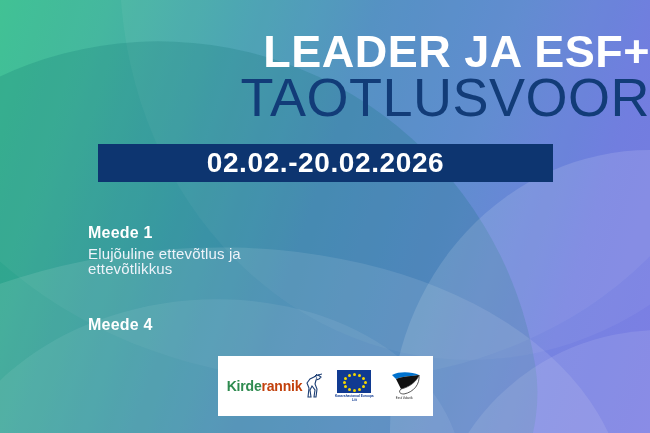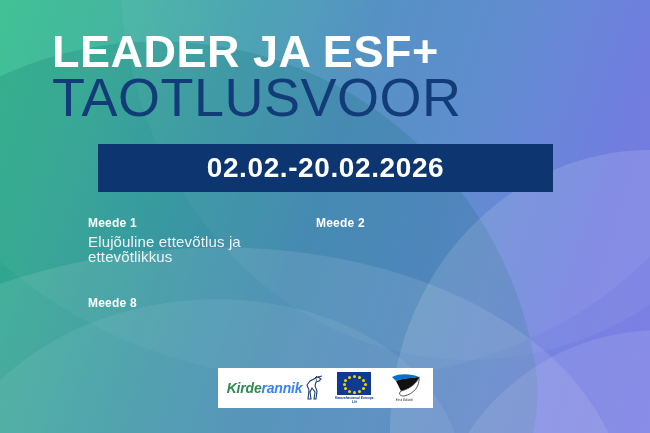--- a/index.html
+++ b/index.html
@@ -47,51 +47,51 @@
     border-radius:50%;
     background:rgba(255,255,255,0.10);
   }
   .sw7{
     left:-60px;top:300px;width:520px;height:300px;
     border-radius:50% 50% 40% 40% / 64% 64% 36% 36%;
     background:rgba(255,255,255,0.07);
     transform:rotate(-5deg);
   }
   
-  .header{position:absolute;left:16px;right:0;top:30px;text-align:left;margin-left:36px;}
+  .header{position:absolute;left:16px;right:0;top:30px;text-align:right;margin-left:36px;}
   .title-a{
     display:block;color:#ffffff;font-weight:bold;
     font-size:45px;line-height:44px;letter-spacing:0.5px;
   }
   .title-b{
     display:block;color:#123c78;font-weight:normal;
     font-size:54px;line-height:46px;letter-spacing:0.5px;
   }
   .date-banner{
-    position:absolute;left:98px;top:144px;width:455px;height:48px;
+    position:absolute;left:98px;top:144px;width:455px;height:38px;
     background:#0d3570;display:flex;align-items:center;justify-content:center;
   }
   .date-text{color:#ffffff;font-weight:bold;font-size:28px;letter-spacing:0.6px;}
   
   .measures{
     position:absolute;left:88px;top:216px;width:505px;
     display:grid;grid-template-columns:228px 1fr;
     grid-template-rows:auto auto;row-gap:32px;column-gap:0px;
   }
-  .m-title{color:#ffffff;font-weight:bold;font-size:12px;margin:0 0 4px 0;letter-spacing:0.2px;}
+  .m-title{color:#ffffff;font-weight:bold;font-size:16px;margin:8px 0 4px 0;letter-spacing:0.2px;}
   .m-desc{color:#eef3fa;font-size:15px;line-height:15px;letter-spacing:0.15px;max-width:250px;}
   
   .footer{
-    position:absolute;left:218px;top:368px;width:215px;height:40px;
-    background:#ffffff;display:flex;align-items:center;justify-content:center;gap:10px;font-style:italic;
+    position:absolute;left:218px;top:356px;width:215px;height:60px;
+    background:#ffffff;display:flex;align-items:center;justify-content:center;gap:10px;
   }
   .logo-kirde{display:flex;align-items:center;}
   .kirde-word{font-size:14px;font-weight:bold;letter-spacing:-0.2px;}
   .kirde-green{color:#2e8b4f;}
-  .kirde-navy{color:#3b82f6;}
+  .kirde-navy{color:#c2410c;}
   .logo-eu{display:flex;flex-direction:column;align-items:center;}
   .eu-flag{width:34px;height:23px;background:#103a91;position:relative;}
   .eu-star{position:absolute;width:3px;height:3px;background:#f5d800;border-radius:50%;}
   .eu-cap{font-size:3.2px;color:#103a91;line-height:3.6px;text-align:center;margin-top:2px;width:40px;font-weight:bold;}
   .logo-ee{display:flex;flex-direction:column;align-items:center;}
   .ee-cap{font-size:2.8px;color:#222;line-height:3.2px;text-align:center;margin-top:1px;width:40px;}
 </style>
 </head>
 <body>
 
@@ -115,26 +115,25 @@
   </div>
 
   <div class="measures">
 
     <div>
       <div class="m-title">Meede 1</div>
       <div class="m-desc">Elujõuline ettevõtlus ja ettevõtlikkus</div>
     </div>
 
     <div>
-      <div class="m-title">Meede 2</div>
     </div>
 
 
     <div>
-      <div class="m-title">Meede 8</div>
+      <div class="m-title">Meede 4</div>
     </div>
 
   </div>
 
   <div class="footer">
 
     <div class="logo-kirde">
       <span class="kirde-word kirde-green">Kirde</span>
         <span class="kirde-word kirde-navy">rannik</span>
       <svg width="22" height="26" viewBox="0 0 22 26">

